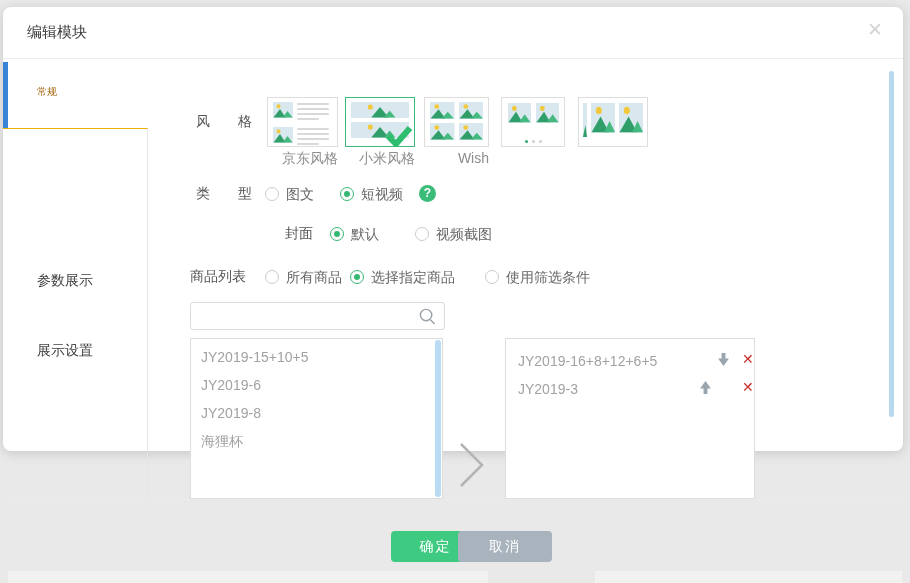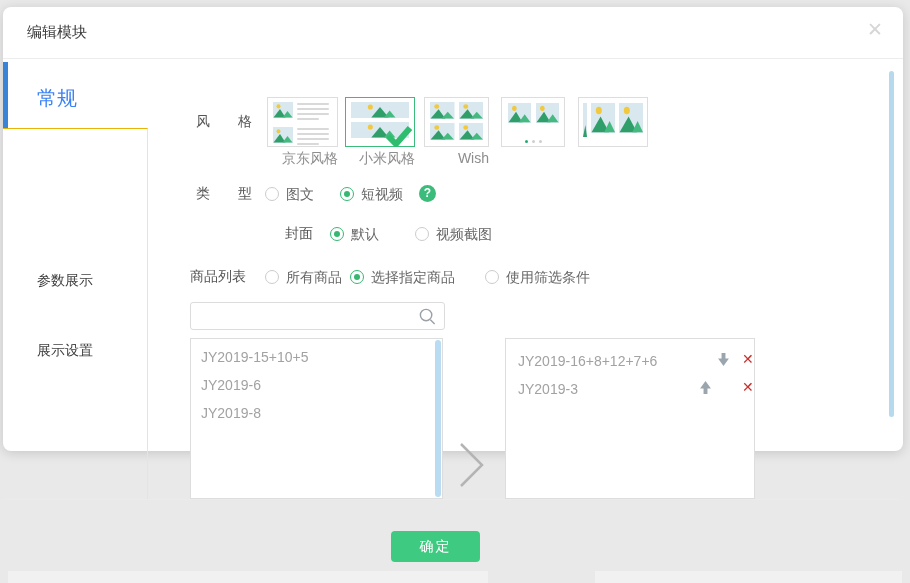--- a/index.html
+++ b/index.html
@@ -12,21 +12,21 @@
   .modal { position:absolute; left:3px; top:7px; width:900px; height:444px; background:#fff;
            border-radius:8px; box-shadow:0 2px 12px rgba(0,0,0,.15); }
 
   
   .hd-title { position:absolute; left:24px; top:16px; font-size:15px; color:#3c3c3c; }
   .hd-close { position:absolute; right:20px; top:13px; font-size:19px; color:#d6d6d6; cursor:pointer; line-height:1; }
   .hd-line { position:absolute; left:0; right:0; top:51px; border-bottom:1px solid #ededed; }
 
   
   .tab-active-bar { position:absolute; left:0; top:55px; width:5px; height:66px; background:#3a84d8; }
-  .tab-active-label { position:absolute; left:34px; top:78px; font-size:20px; color:#3b82f6; cursor:pointer; }
+  .tab-active-label { position:absolute; left:34px; top:78px; font-size:10px; color:#a16207; cursor:pointer; }
   .side-box { position:absolute; left:0; top:121px; width:145px; height:371px;
               border-top:1px solid #eab308; border-right:1px solid #e4e4e4; }
   .side-item { position:absolute; left:34px; font-size:14px; color:#3f3f3f; cursor:pointer; }
   .side-item.i1 { top:143px; } .side-item.i2 { top:213px; }
 
   
   .flabel { position:absolute; font-size:14px; color:#555; }
   .jlab { width:56px; display:inline-block; text-align:justify; text-align-last:justify; }
   .radio { position:absolute; width:14px; height:14px; border:1px solid #ccc; border-radius:50%; background:#fff; cursor:pointer; }
   .radio.on { border-color:#36b873; }
@@ -261,43 +261,45 @@
       <svg class="search-ico" width="19" height="19" viewBox="0 0 20 20">
           <circle cx="8.5" cy="8.5" r="6" stroke="#9aa0a6" stroke-width="1.5" fill="none"></circle>
           <line x1="13" y1="13.5" x2="17.5" y2="18" stroke="#9aa0a6" stroke-width="1.5"></line>
         </svg>
     </div>
 
     <div class="list-left">
       <div class="item">JY2019-15+10+5</div>
       <div class="item">JY2019-6</div>
       <div class="item">JY2019-8</div>
+      <div class="item">海狸杯</div>
       <div class="lscroll"></div>
     </div>
 
     <svg class="chevron" width="28" height="48" viewBox="0 0 28 48">
         <path d="M3 3 L24 24 L3 45" stroke="#b4b4b4" stroke-width="2.5" fill="none"></path>
       </svg>
 
     <div class="list-right">
       <div class="sel-row" style="top:8px;">
-        <span class="nm">JY2019-16+8+12+7+6</span>
+        <span class="nm">JY2019-16+8+12+6+5</span>
         <svg class="mv" style="left:212px;" width="11" height="13" viewBox="0 0 10 12">
             <path d="M3.2 0 h3.6 v5 h3.2 L5 12 L0 5 h3.2 Z" fill="#9aa5ad"></path>
           </svg>
         <span class="rm" style="left:236px;">✕</span>
       </div>
       <div class="sel-row" style="top:36px;">
         <span class="nm">JY2019-3</span>
         <svg class="mv" style="left:194px;" width="11" height="13" viewBox="0 0 10 12">
             <path d="M3.2 12 h3.6 V7 h3.2 L5 0 L0 7 h3.2 Z" fill="#9aa5ad"></path>
           </svg>
         <span class="rm" style="left:236px;">✕</span>
       </div>
     </div>
 
     <div class="mscroll"></div>
 
     <div class="ft-line"></div>
     <button class="btn btn-ok">确定</button>
+    <button class="btn btn-cancel">取消</button>
 
   </div>
 </div>
 
 </body></html>

